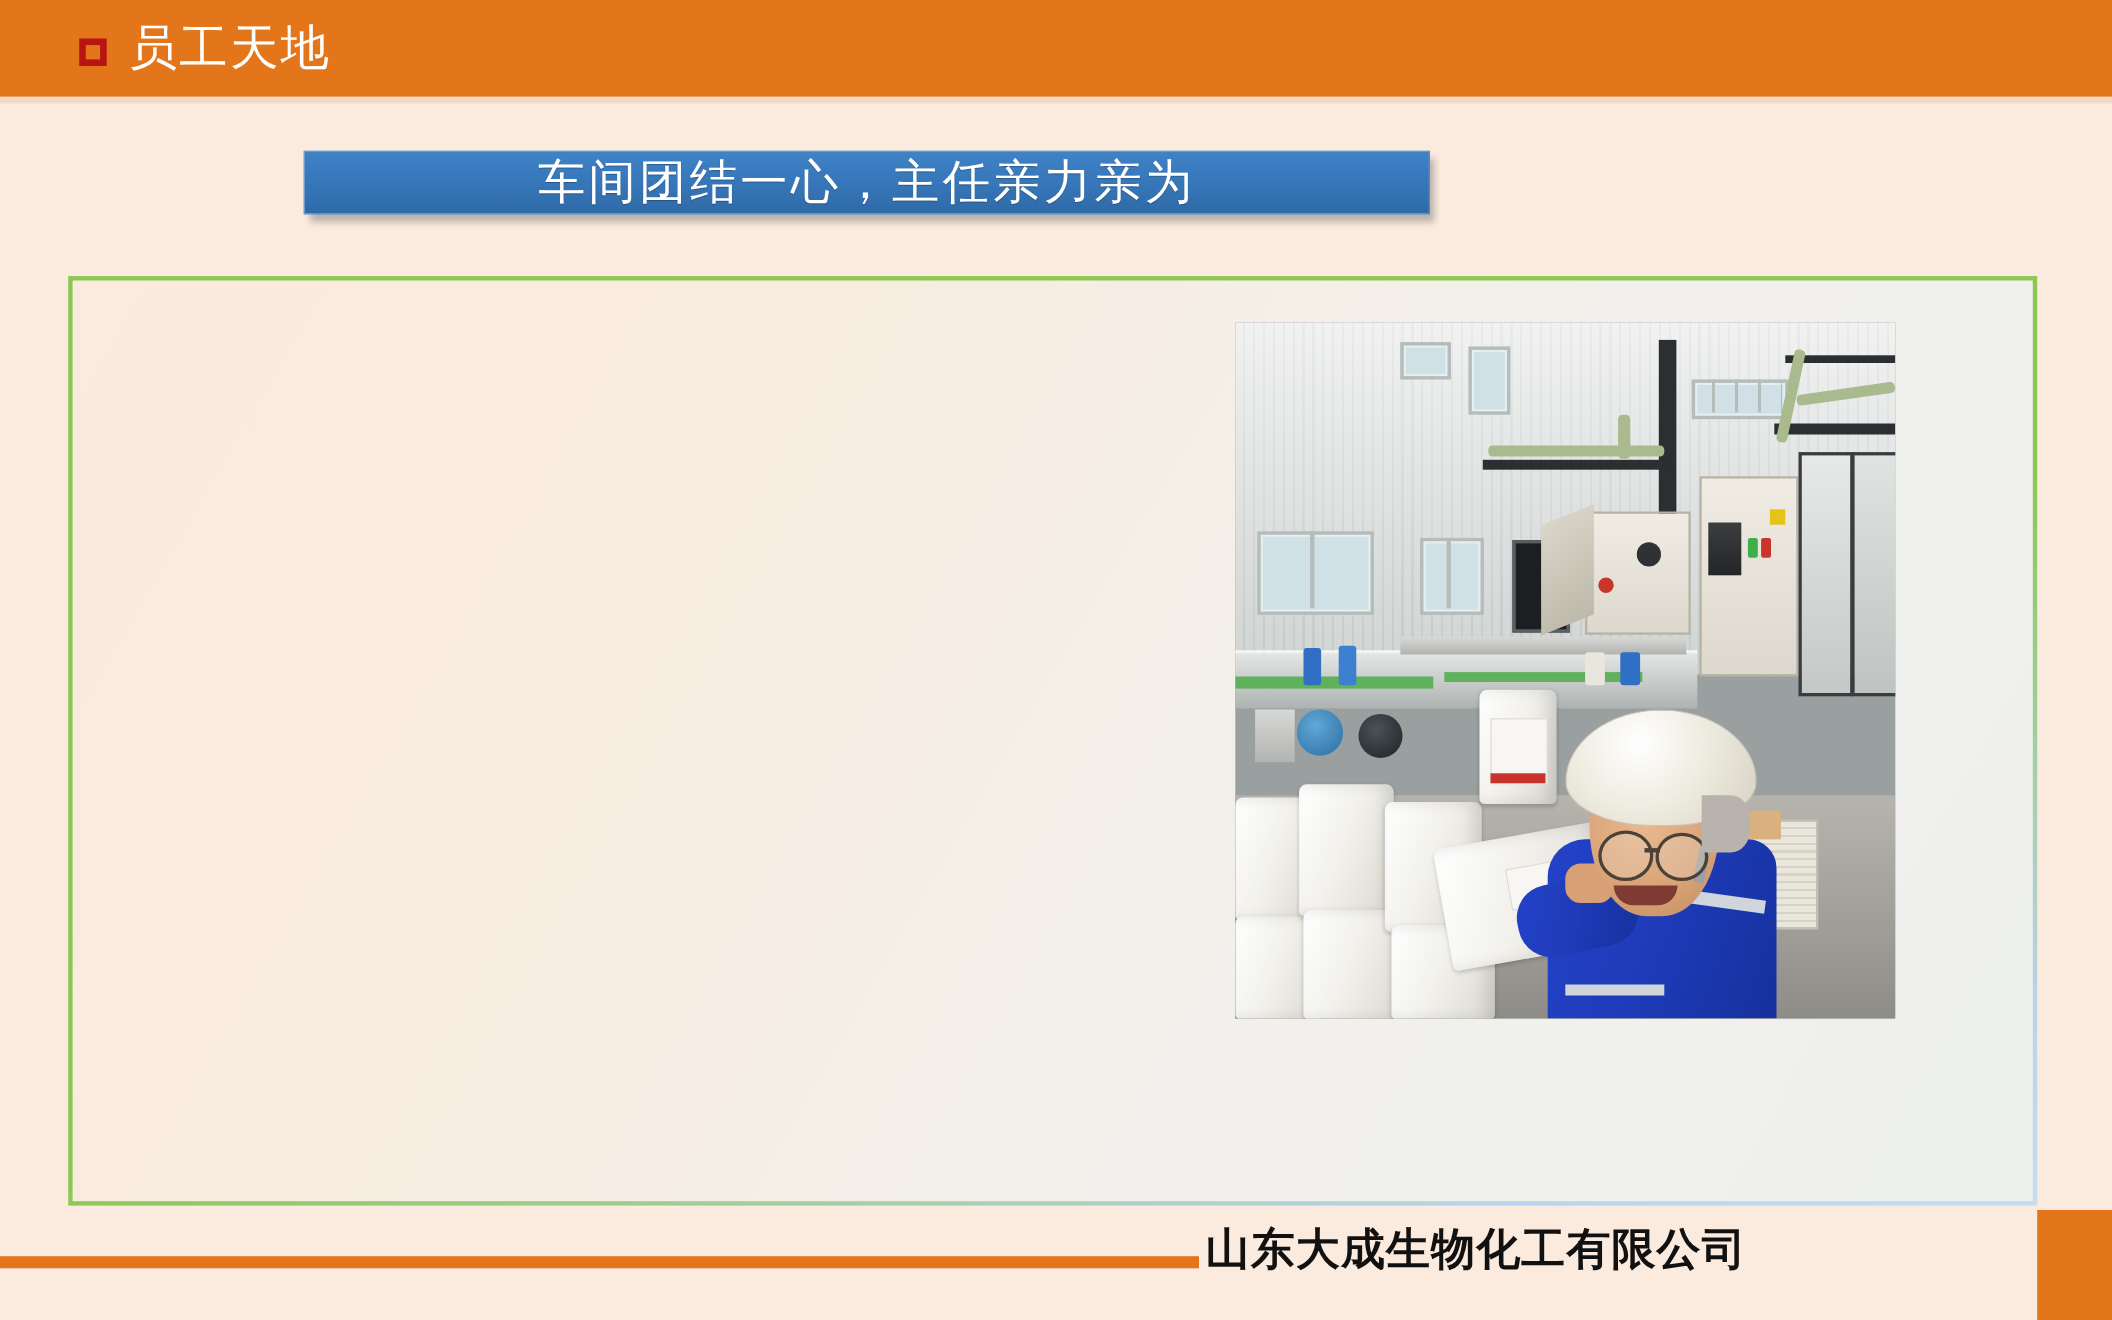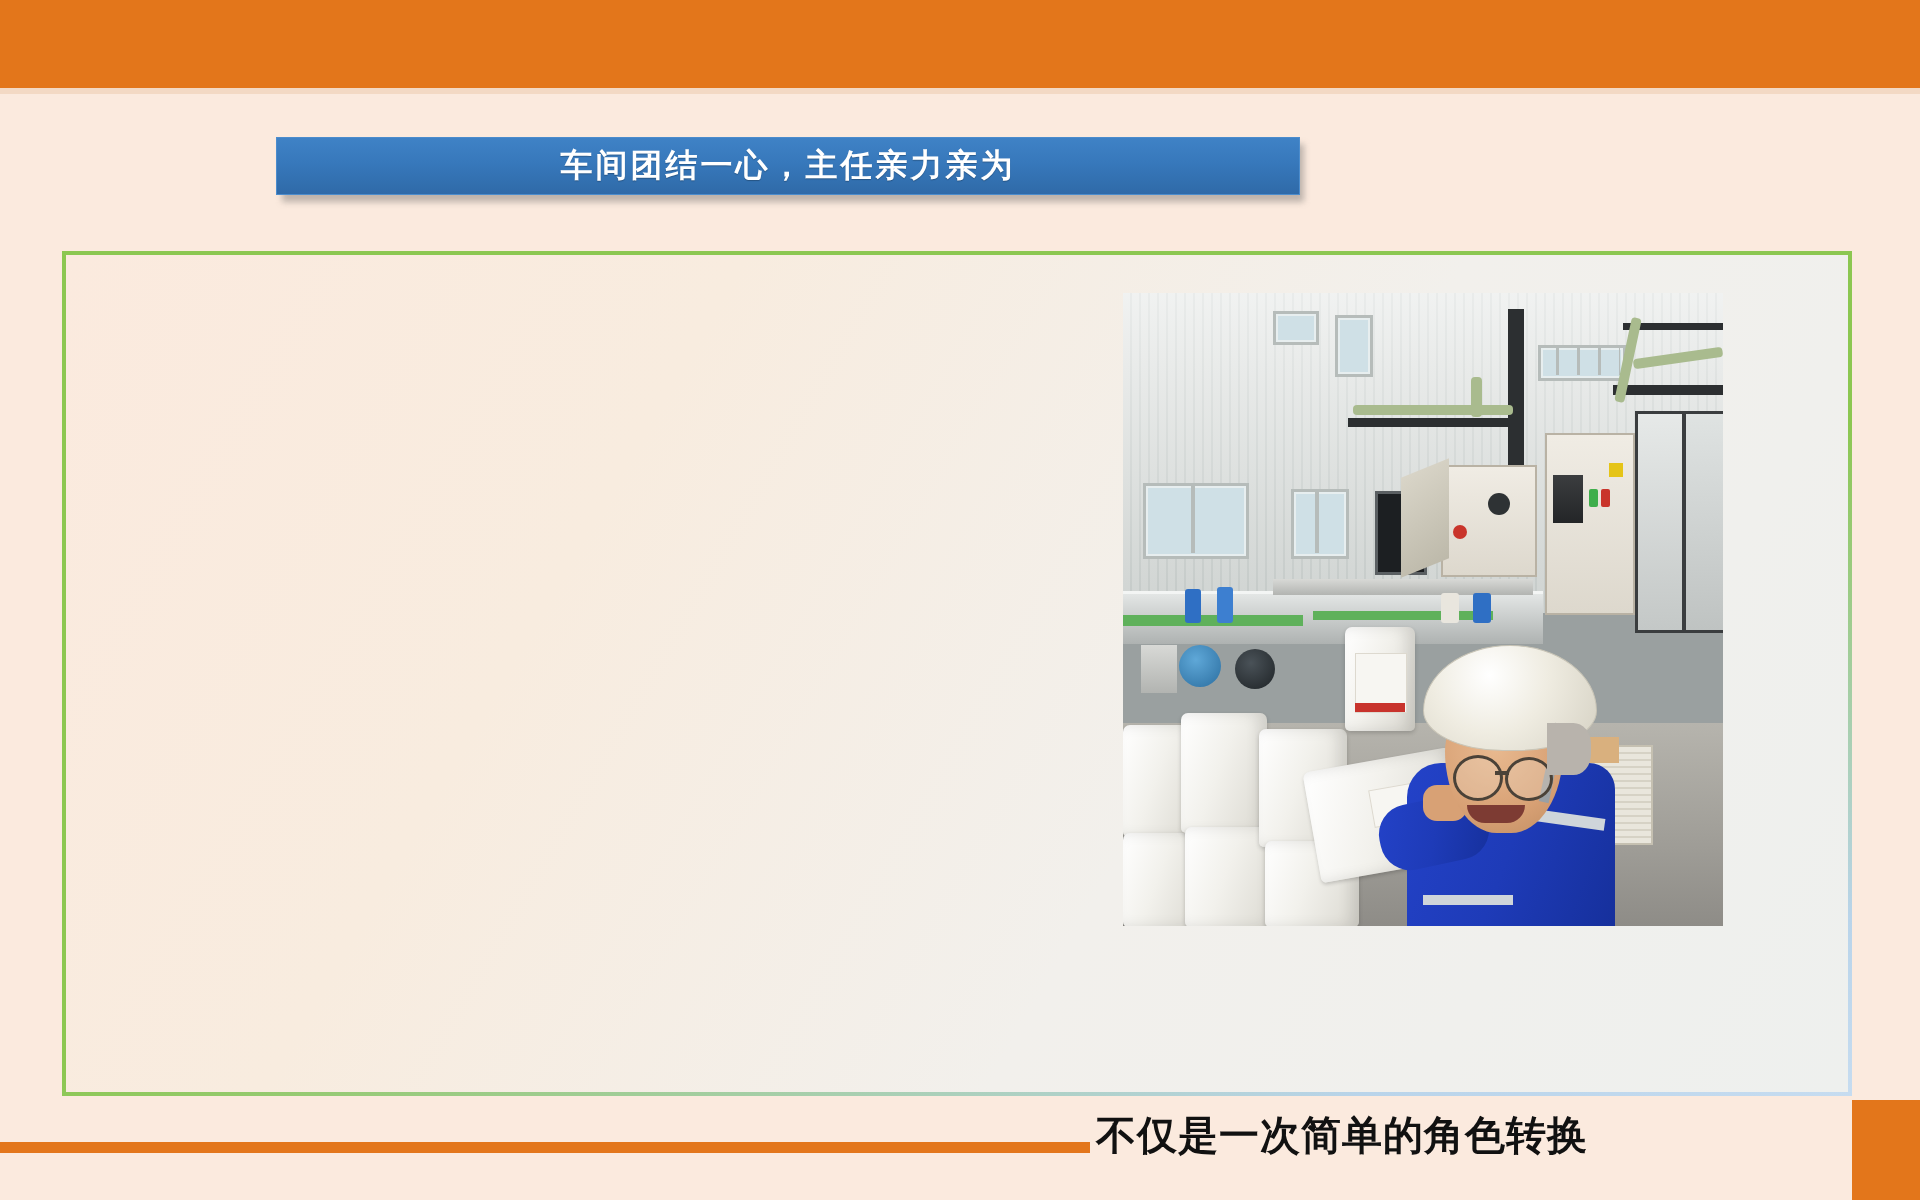--- a/index.html
+++ b/index.html
@@ -78,22 +78,22 @@
     height: 58px;
     background: linear-gradient(180deg, #3f82c6 0%, #3778bb 45%, #2f6aa8 100%);
     border: 1px solid #4b8ccd;
     box-sizing: border-box;
     display: flex;
     align-items: center;
     justify-content: center;
   }
   #title-banner-text {
     color: #ffffff;
-    font-size: 32px;
-    font-weight: bold;
+    font-size: 43px;
+    font-weight: normal;
     letter-spacing: 3px;
     white-space: nowrap;
     text-shadow: 0 1px 1px rgba(0,0,0,0.25);
   }
 
   
   #content-box {
     position: absolute;
     left: 62px; top: 251px;
     width: 1790px;
@@ -244,20 +244,24 @@
     background: #e3761b;
   }
 </style>
 </head>
 <body>
 
 <div id="slide">
 
   <div id="header-bar"></div>
   <div id="header-bar-underline"></div>
+  <div id="header-title-wrap">
+    <div id="bullet-square"></div>
+    <div id="header-title">员工天地</div>
+  </div>
 
   <div id="title-banner-shadow"></div>
   <div id="title-banner">
     <div id="title-banner-text">车间团结一心，主任亲力亲为</div>
   </div>
 
   <div id="content-box">
     <div id="content-inner">
 
 
@@ -350,16 +354,16 @@
         <div class="ph" style="left:372px;top:478px;width:14px;height:4px;background:#4a4238;"></div>
         <div class="ph" style="left:344px;top:512px;width:58px;height:18px;border-radius:0 0 26px 26px;background:#7d3b33;"></div>
         <div class="ph" style="left:424px;top:430px;width:44px;height:52px;border-radius:0 40% 40% 0;background:#b8b3ac;"></div>
 
       </div>
 
     </div>
   </div>
 
   <div id="footer-line"></div>
-  <div id="footer-company">不仅是一次简单的角色转换</div>
+  <div id="footer-company">山东大成生物化工有限公司</div>
   <div id="footer-block"></div>
 
 </div>
 
 </body></html>

